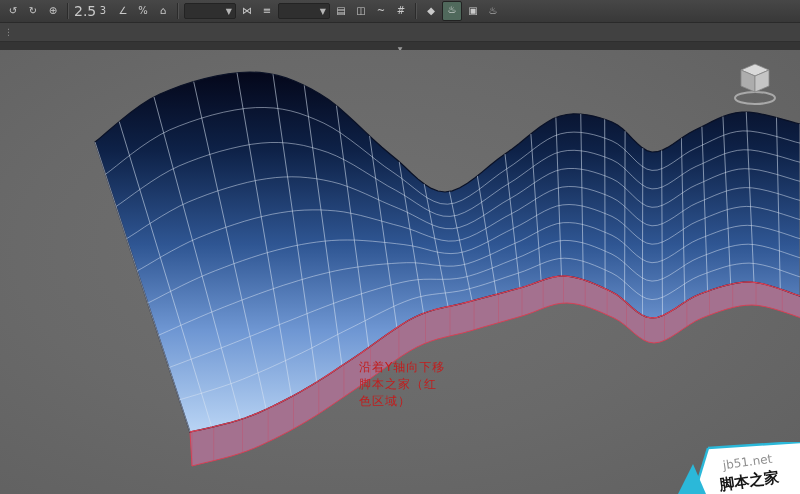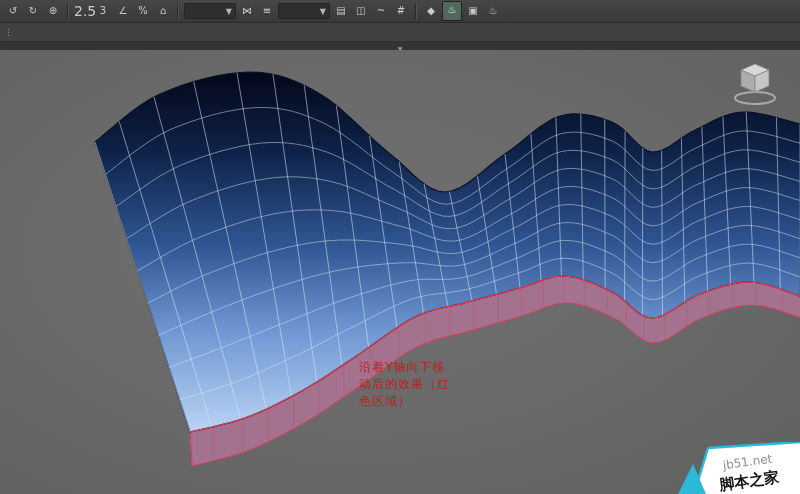--- a/index.html
+++ b/index.html
@@ -157,21 +157,21 @@
         <line x1="701.900318616295" y1="124.71005917159765" x2="707.582157487483" y2="289.2325898953118" stroke="#d9e4f2" stroke-width="0.7" opacity="0.8"></line>
         <line x1="722.9399180700955" y1="114.55621301775149" x2="730.6781975421029" y2="282.17569412835684" stroke="#d9e4f2" stroke-width="0.7" opacity="0.8"></line>
         <line x1="746.2594446973145" y1="109.97269003186163" x2="753.9827036868456" y2="280.26308602639966" stroke="#d9e4f2" stroke-width="0.7" opacity="0.8"></line>
         <line x1="776.4806554392353" y1="115.54392353208921" x2="780.2685480200273" y2="286.9840691852527" stroke="#d9e4f2" stroke-width="0.7" opacity="0.8"></line>
         <line x1="800" y1="122" x2="800" y2="294" stroke="#d9e4f2" stroke-width="0.7" opacity="0.8"></line>
         <path d="M190.0 430.0 L194.2 429.0 L199.9 427.8 L206.6 426.3 L214.1 424.6 L222.0 422.7 L230.0 420.7 L237.7 418.4 L245.0 416.0 L251.9 413.4 L258.8 410.6 L265.6 407.5 L272.5 404.3 L279.4 400.9 L286.3 397.4 L293.1 393.8 L300.0 390.0 L306.8 386.1 L313.6 382.0 L320.4 377.8 L327.2 373.4 L334.0 368.9 L340.9 364.3 L347.9 359.7 L355.0 355.0 L362.3 350.1 L369.8 344.8 L377.4 339.3 L385.1 333.8 L392.8 328.4 L400.4 323.4 L407.8 318.8 L415.0 315.0 L422.0 311.9 L428.8 309.5 L435.4 307.5 L442.0 305.9 L448.5 304.5 L455.0 303.1 L461.5 301.7 L468.0 300.0 L474.6 298.2 L481.2 296.4 L487.9 294.6 L494.5 292.8 L501.1 291.1 L507.5 289.3 L513.8 287.6 L520.0 286.0 L525.9 284.2 L531.7 282.2 L537.3 280.1 L542.8 278.1 L548.3 276.4 L553.8 275.0 L559.3 274.1 L565.0 274.0 L570.8 274.6 L576.8 275.8 L582.8 277.5 L588.8 279.6 L594.8 282.0 L600.7 284.6 L606.4 287.3 L612.0 290.0 L617.3 293.1 L622.3 297.0 L627.2 301.2 L631.9 305.5 L636.7 309.5 L641.6 312.8 L646.7 315.1 L652.0 316.0 L657.6 315.3 L663.4 313.2 L669.3 310.1 L675.4 306.4 L681.5 302.3 L687.7 298.3 L693.8 294.8 L700.0 292.0 L706.2 289.7 L712.4 287.5 L718.6 285.5 L724.9 283.6 L731.2 282.1 L737.5 280.9 L743.7 280.2 L750.0 280.0 L756.6 280.6 L763.7 282.0 L770.9 284.0 L778.1 286.3 L784.9 288.6 L791.0 290.9 L796.1 292.7 L800.0 294.0" fill="none" stroke="#d84055" stroke-width="1.3"></path>
       </svg>
 
     <div class="annotation" id="annotation" style="color: rgb(194, 29, 29);">
       <div>沿着Y轴向下移</div>
-      <div>动后的效果（红</div>
+      <div>脚本之家（红</div>
       <div>色区域）</div>
     </div>
 
     <svg class="viewcube" viewBox="0 0 44 48" width="44" height="48">
       <ellipse cx="22" cy="40" rx="20" ry="6" fill="none" stroke="#c9c9c9" stroke-width="2" opacity="0.75"></ellipse>
       <polygon points="22,6 36,12 22,18 8,12" fill="#e6e6e6" stroke="#8a8a8a" stroke-width="0.8"></polygon>
       <polygon points="8,12 22,18 22,34 8,28" fill="#b5b5b5" stroke="#8a8a8a" stroke-width="0.8"></polygon>
       <polygon points="36,12 22,18 22,34 36,28" fill="#d0d0d0" stroke="#8a8a8a" stroke-width="0.8"></polygon>
     </svg>
 

